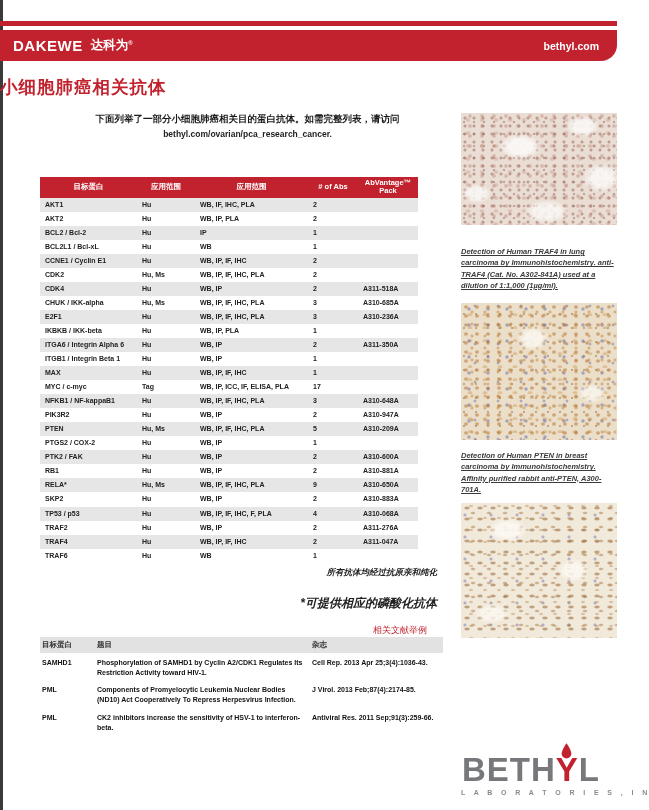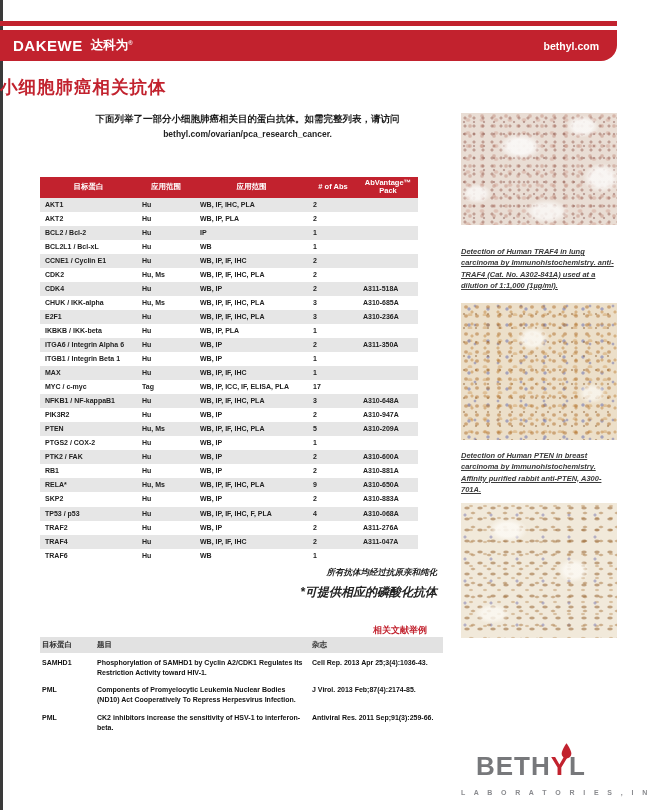--- a/index.html
+++ b/index.html
@@ -33,26 +33,26 @@
   .ab-table th{background:#c2222e;color:#fff;font-size:7.5px;font-weight:bold;
     height:15px;padding:2px 3px;text-align:center;line-height:1.1;}
   .ab-table td{font-size:7px;font-weight:bold;color:#222;padding:3px 4px 3px 5px;
     line-height:1.15;vertical-align:middle;word-wrap:break-word;}
   .ab-table tbody tr{height:14px;}
   .ab-table tbody tr:nth-child(odd){background:#e6e6e6;}
   .ab-table tbody tr:nth-child(even){background:#ffffff;}
 
   .notes{position:absolute;top:567px;left:40px;width:397px;text-align:right;
     font-style:italic;color:#222;}
-  .note1{font-size:8.5px;font-weight:bold;margin-bottom:5px;}
+  .note1{font-size:8.5px;font-weight:bold;margin-bottom:16px;}
   .note2{font-size:12px;font-weight:bold;}
 
   
   .ref-heading{position:absolute;top:624px;left:40px;width:387px;text-align:right;
-    color:#c2222e;font-weight:bold;font-size:9px;}
+    color:#c2222e;font-weight:normal;font-size:9px;}
   .ref-table{position:absolute;top:637px;left:40px;width:403px;border-collapse:collapse;
     table-layout:fixed;}
   .ref-table th{background:#e2e2e2;color:#333;font-size:7.5px;font-weight:bold;
     text-align:left;padding:3px 2px;height:9px;}
   .ref-table td{font-size:7px;font-weight:bold;color:#111;padding:5px 6px 2px 2px;
     vertical-align:top;line-height:1.45;}
 
   
   .fig-img{position:absolute;left:461px;width:156px;}
   .fig-cap{position:absolute;left:461px;width:156px;font-size:7.5px;font-weight:bold;
@@ -93,21 +93,21 @@
       radial-gradient(2.8px 1.7px at 12px 10px, rgba(168,118,64,.5) 50%, transparent 100%),
       radial-gradient(2px 2px at 4px 12px, rgba(120,118,175,.5) 50%, transparent 100%),
       radial-gradient(2.6px 1.6px at 10px 3px, rgba(185,140,90,.45) 50%, transparent 100%);
     background-size:100% 100%,100% 100%,100% 100%,13px 11px,16px 14px,26px 22px,14px 12px;}
 
   .cap1{top:246px;} .cap2{top:450px;} .cap3{top:645px;}
 
   
   .bethyl-drop{position:absolute;left:561px;top:743px;width:11px;height:16px;}
   .bethyl-word{position:absolute;left:460px;top:753px;width:142px;text-align:center;
-    font-size:26px;font-weight:bold;color:#77787b;letter-spacing:1px;line-height:1;}
+    font-size:33px;font-weight:bold;color:#77787b;letter-spacing:1px;line-height:1;}
   .bethyl-word .y-red{color:#c2222e;}
   .bethyl-sub{position:absolute;left:461px;top:789px;width:144px;text-align:center;
     font-size:7px;font-weight:bold;color:#8a8b8f;letter-spacing:3.4px;white-space:nowrap;}
 </style>
 </head>
 <body>
 
 <div class="page">
 
   <div class="left-rule"></div>

